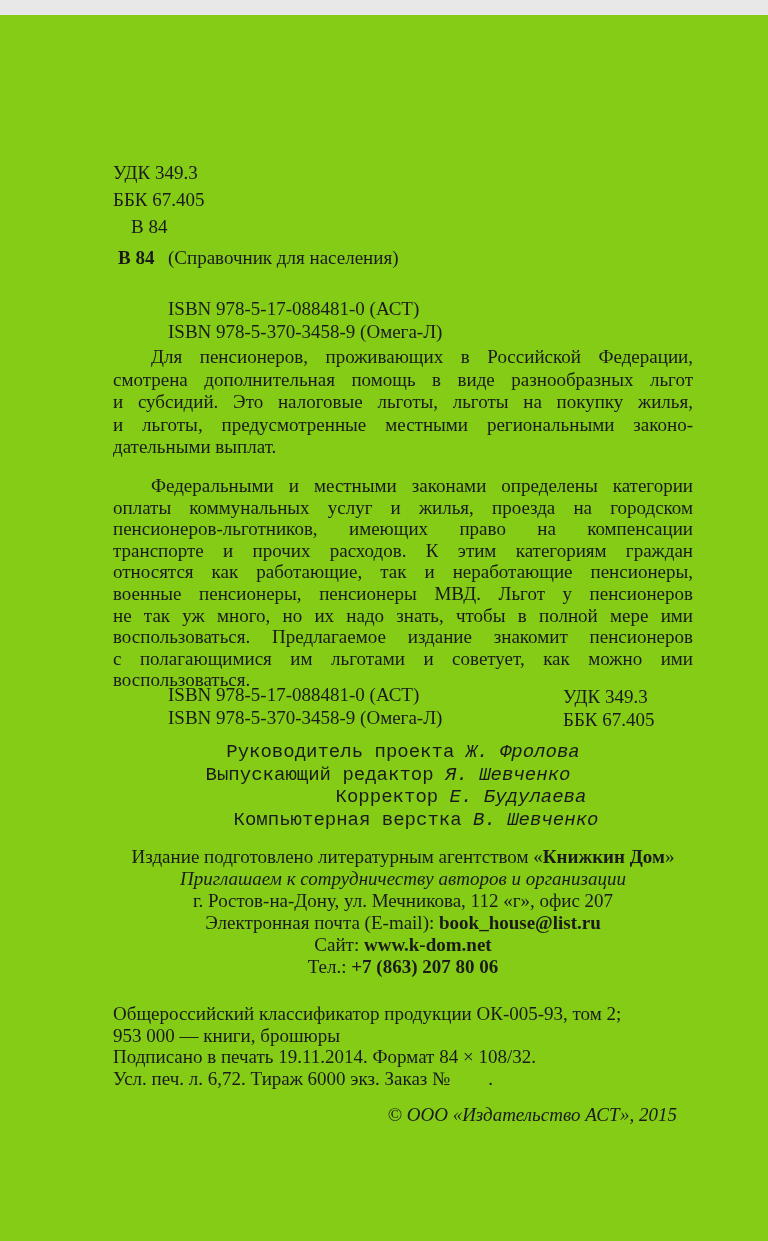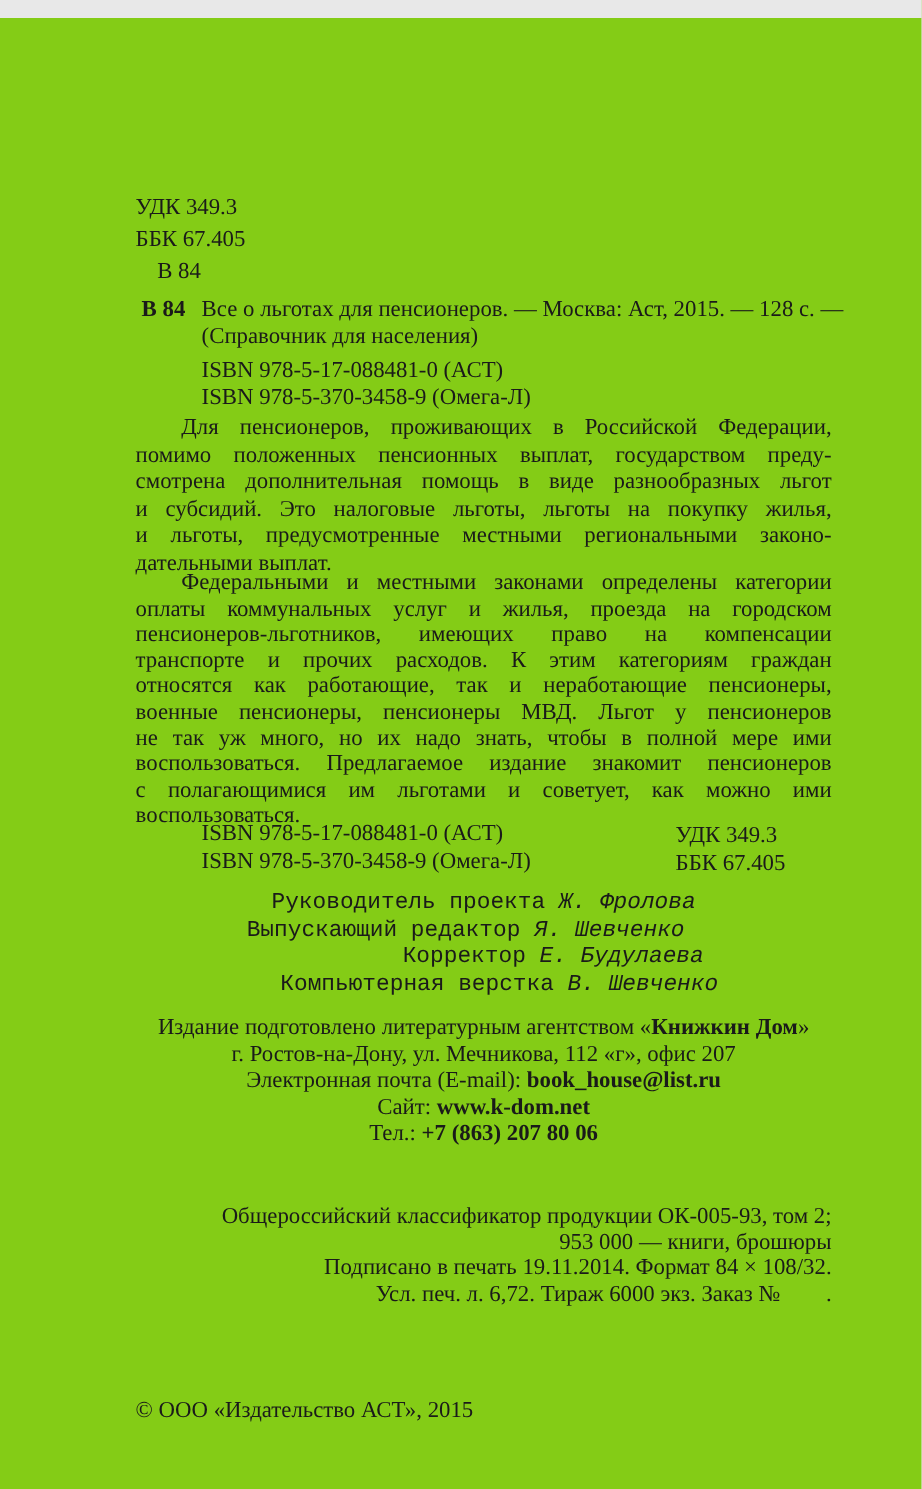--- a/index.html
+++ b/index.html
@@ -56,55 +56,53 @@
   .credits .c4{transform:translateX(13px);}
   .name{font-style:italic;}
 
   
   .agency{top:831px;text-align:center;}
   .agency .ln{line-height:22px;}
   .italic{font-style:italic;}
   .b{font-weight:bold;}
 
   
-  .printing{top:988px;text-align:right;}
+  .printing{top:988px;text-align:left;}
   .printing .ln{line-height:21.6px;}
 
   
-  .copyright{top:1150px;text-align:left;padding-right:16px;box-sizing:border-box;}
+  .copyright{top:1089px;text-align:right;padding-right:16px;box-sizing:border-box;font-style:italic;}
   .copyright .ln{line-height:22px;}
 </style>
 </head>
 <body>
 
 <div class="page">
   <div class="content">
 
     <div class="abs head">
       <div class="ln">УДК 349.3</div>
       <div class="ln">ББК 67.405</div>
       <div class="ln mark">В 84</div>
     </div>
 
     <div class="abs catalog">
       <div class="code">В 84</div>
       <div class="entry">
-        <div class="ln">Все о льготах для пенсионеров. — Москва: Аст, 2015. — 128 с. —</div>
         <div class="ln">(Справочник для населения)</div>
       </div>
     </div>
 
     <div class="abs isbn-top">
       <div class="ln">ISBN 978-5-17-088481-0 (АСТ)</div>
       <div class="ln">ISBN 978-5-370-3458-9 (Омега-Л)</div>
     </div>
 
     <div class="abs para para1">
       <div class="pl ind">Для пенсионеров, проживающих в Российской Федерации,</div>
-      <div class="pl">помимо положенных пенсионных выплат, государством преду-</div>
       <div class="pl">смотрена дополнительная помощь в виде разнообразных льгот</div>
       <div class="pl">и субсидий. Это налоговые льготы, льготы на покупку жилья,</div>
       <div class="pl">и льготы, предусмотренные местными региональными законо-</div>
       <div class="pl last">дательными выплат.</div>
     </div>
 
     <div class="abs para para2">
       <div class="pl ind">Федеральными и местными законами определены категории</div>
       <div class="pl">оплаты коммунальных услуг и жилья, проезда на городском</div>
       <div class="pl">пенсионеров-льготников, имеющих право на компенсации</div>
@@ -130,20 +128,21 @@
 
     <div class="abs credits">
       <div class="ln c1"><span>Руководитель проекта </span><span class="name">Ж. Фролова</span></div>
       <div class="ln c2"><span>Выпускающий редактор </span><span class="name">Я. Шевченко</span></div>
       <div class="ln c3"><span>Корректор </span><span class="name">Е. Будулаева</span></div>
       <div class="ln c4"><span>Компьютерная верстка </span><span class="name">В. Шевченко</span></div>
     </div>
 
     <div class="abs agency">
       <div class="ln"><span>Издание подготовлено литературным агентством «</span><span class="b">Книжкин Дом</span><span>»</span></div>
+      <div class="ln italic">Приглашаем к сотрудничеству авторов и организации</div>
       <div class="ln">г. Ростов-на-Дону, ул. Мечникова, 112 «г», офис 207</div>
       <div class="ln"><span>Электронная почта (E-mail): </span><span class="b">book_house@list.ru</span></div>
       <div class="ln"><span>Сайт: </span><span class="b">www.k-dom.net</span></div>
       <div class="ln"><span>Тел.: </span><span class="b">+7 (863) 207 80 06</span></div>
     </div>
 
     <div class="abs printing">
       <div class="ln">Общероссийский классификатор продукции ОК-005-93, том 2;</div>
       <div class="ln">953 000 — книги, брошюры</div>
       <div class="ln">Подписано в печать 19.11.2014. Формат 84 × 108/32.</div>

